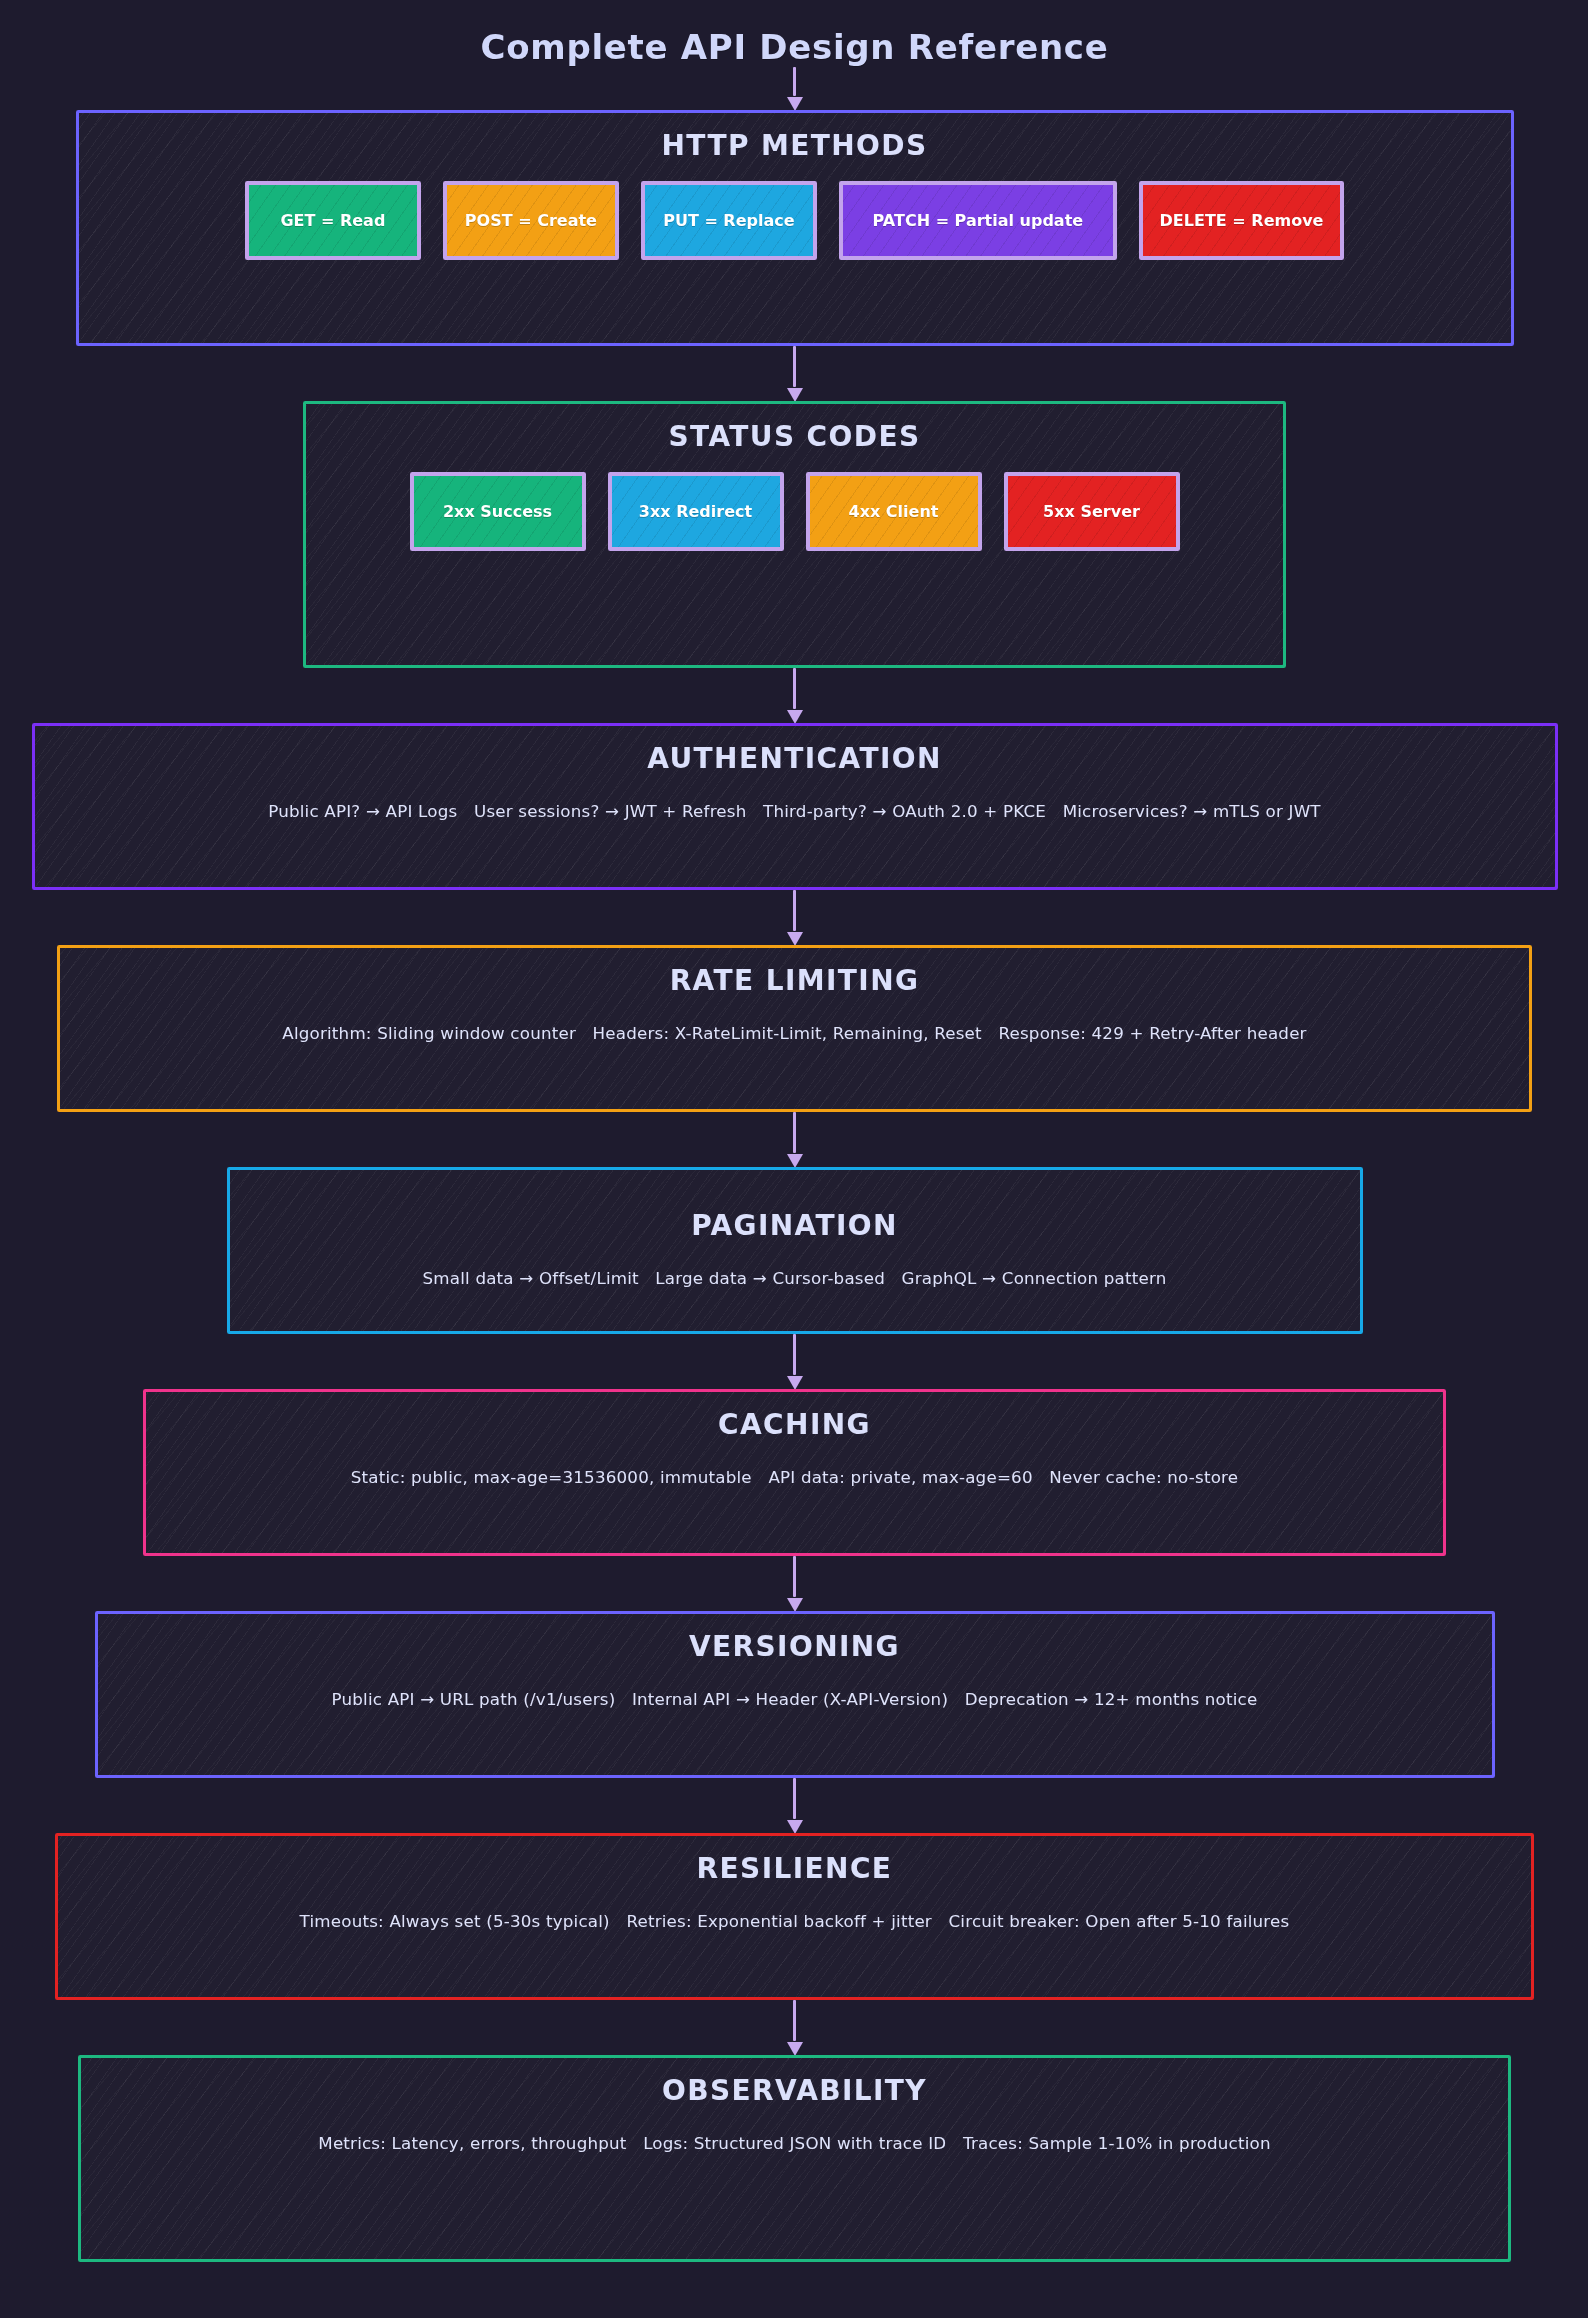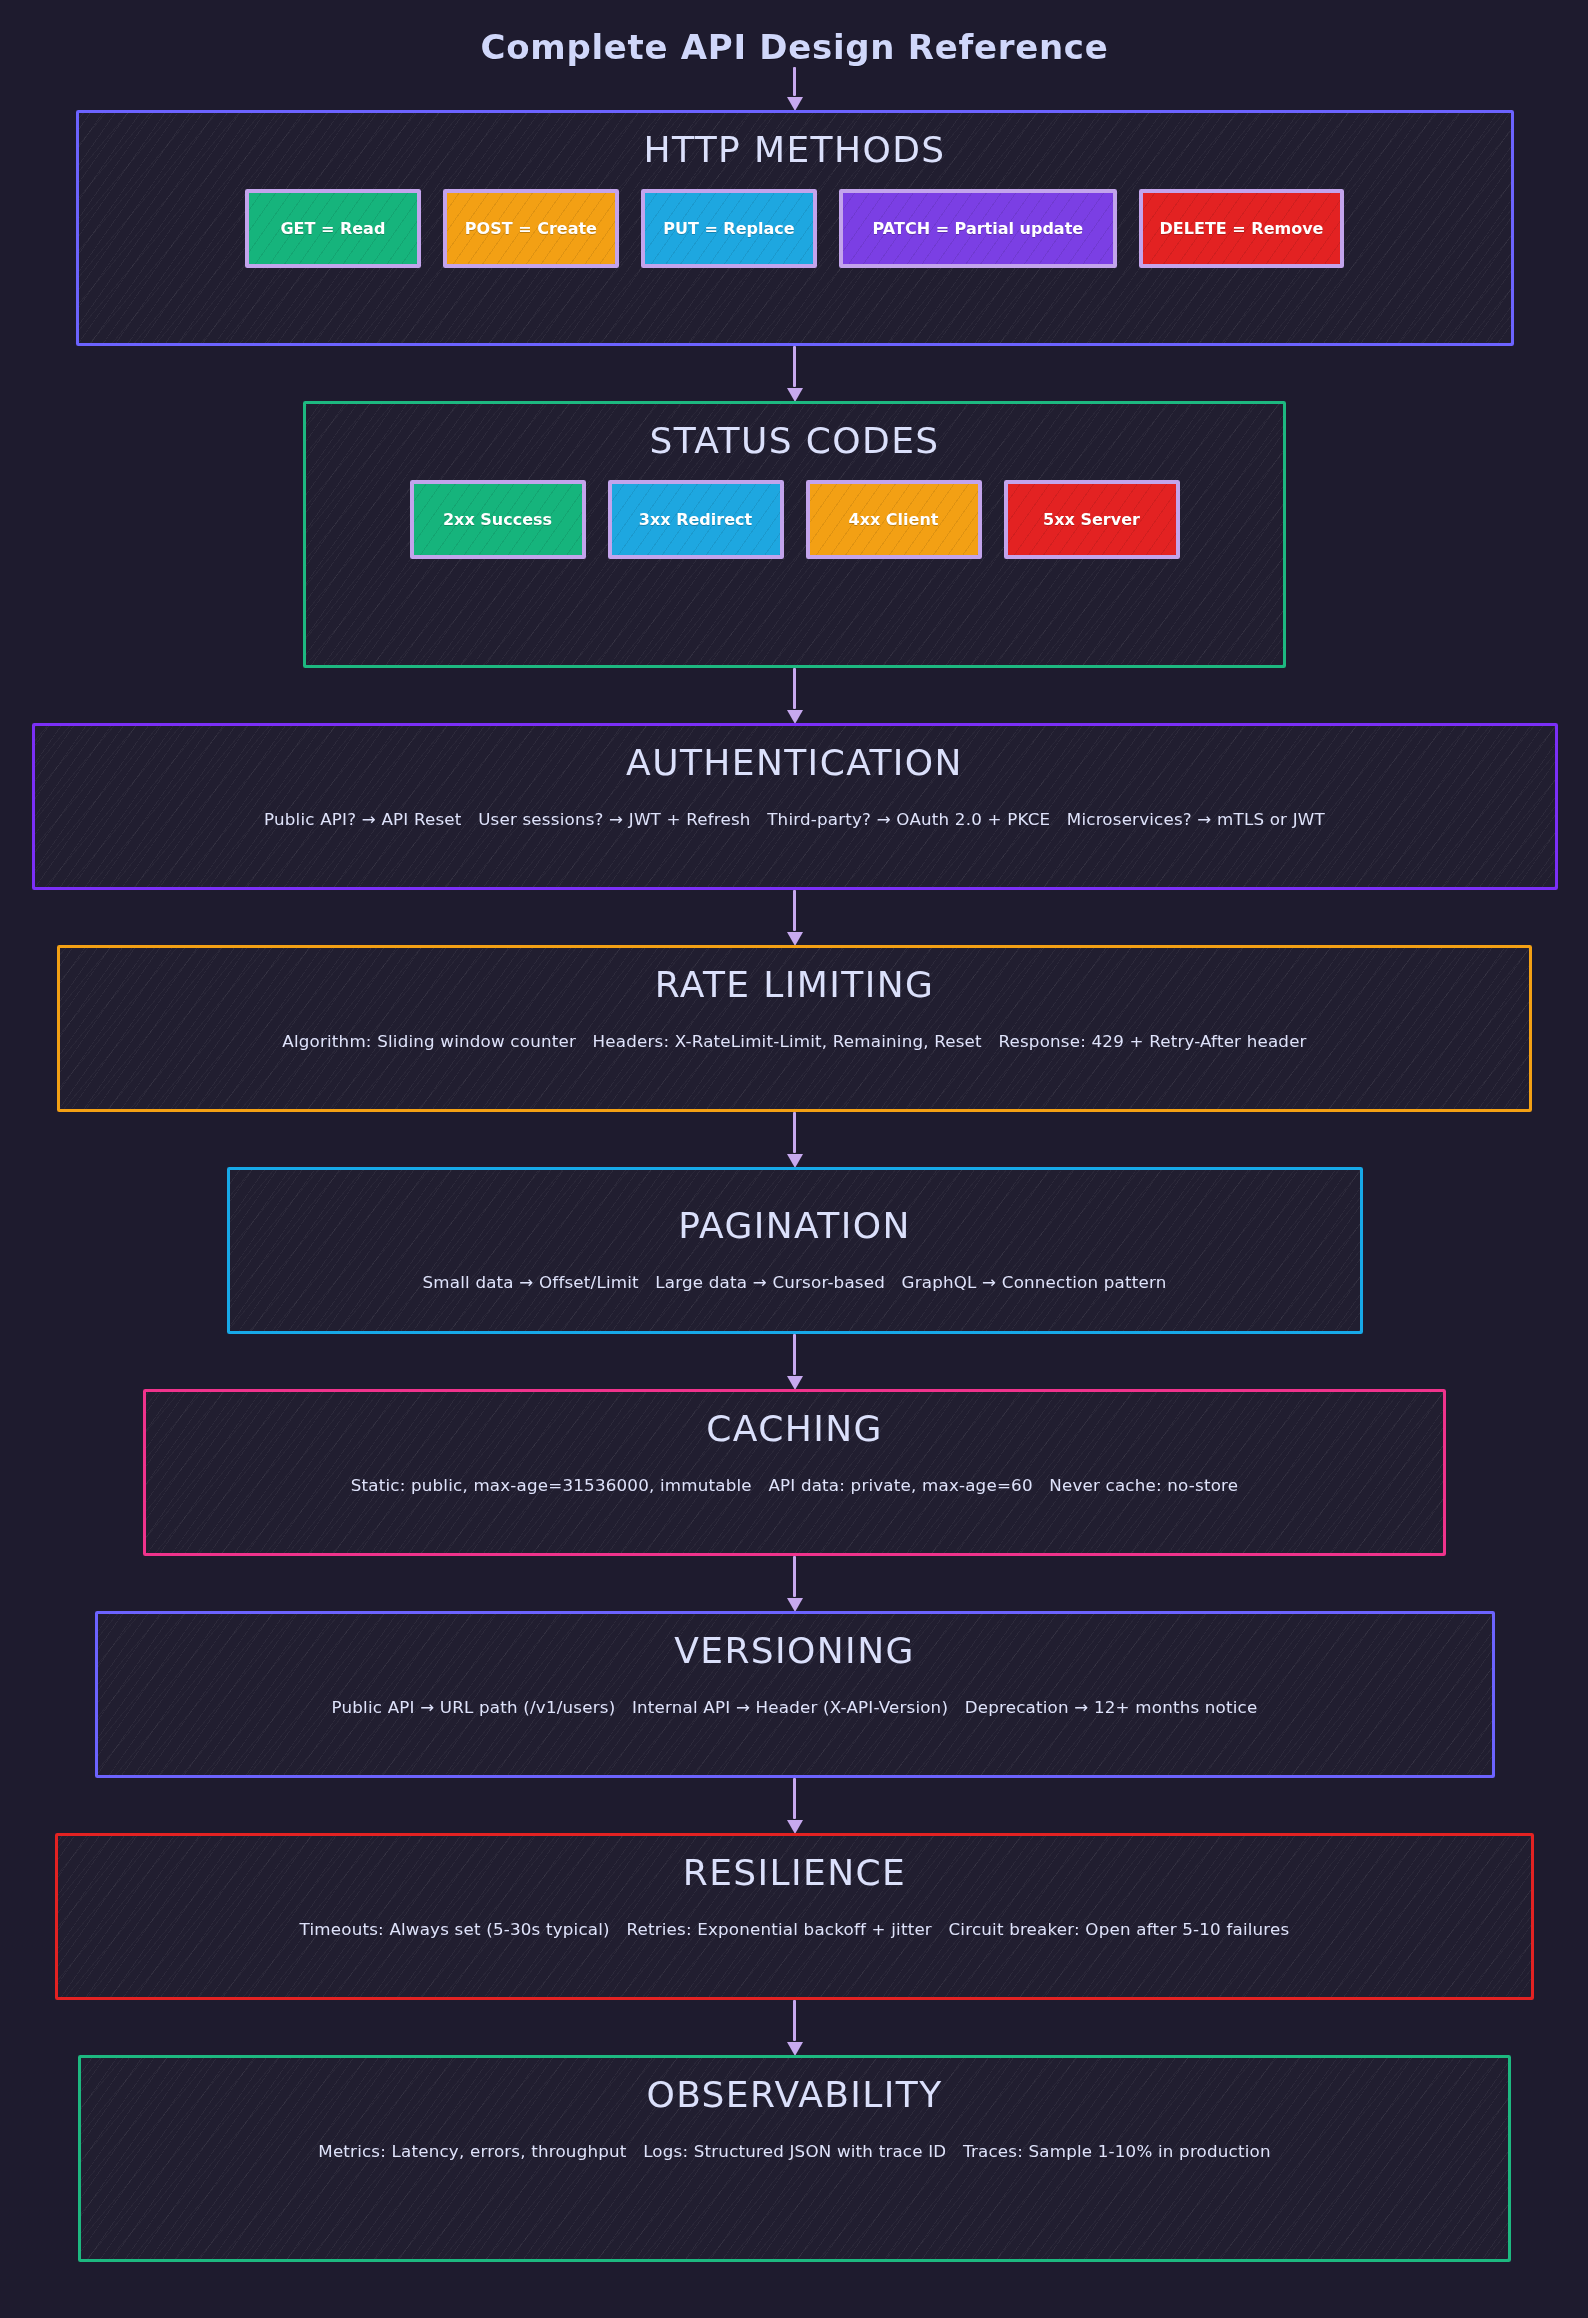--- a/index.html
+++ b/index.html
@@ -75,22 +75,22 @@
         rgba(255,255,255,0.035) 0px,
         rgba(255,255,255,0.035) 0.9px,
         rgba(255,255,255,0) 0.9px,
         rgba(255,255,255,0) 17px);
     padding: 16px 18.5px 18.5px 18.5px;
     display: flex;
     flex-direction: column;
     align-items: center;
   }
   .section-title {
-    font-size: 36px;
-    font-weight: 400;
+    font-size: 28px;
+    font-weight: 700;
     letter-spacing: 1.4px;
     color: #dbe0fb;
     text-align: center;
     margin-bottom: 4.6px;
     white-space: nowrap;
   }
   .section-body {
     font-size: 16.7px;
     color: #dfe3fb;
     text-align: center;
@@ -212,21 +212,21 @@
 
 <div class="connector" style="height:55px">
   <div class="shaft" style="height:41px"></div>
     <div class="head"></div>
 </div>
 
 <div class="section-wrap">
   <div class="section w-auth" style="border-color:#7b2ff7;height:167px;justify-content:flex-start">
     <div class="section-title">AUTHENTICATION</div>
     <div class="section-body" style="margin-top:19.5px">
-      <span class="seg">Public API? → API Reset</span><span class="seg">User sessions? → JWT + Refresh</span><span class="seg">Third-party? → OAuth 2.0 + PKCE</span><span class="seg">Microservices? → mTLS or JWT</span>
+      <span class="seg">Public API? → API Logs</span><span class="seg">User sessions? → JWT + Refresh</span><span class="seg">Third-party? → OAuth 2.0 + PKCE</span><span class="seg">Microservices? → mTLS or JWT</span>
     </div>
   </div>
 </div>
 
 <div class="connector" style="height:55px">
   <div class="shaft" style="height:41px"></div>
     <div class="head"></div>
 </div>
 
 <div class="section-wrap">

